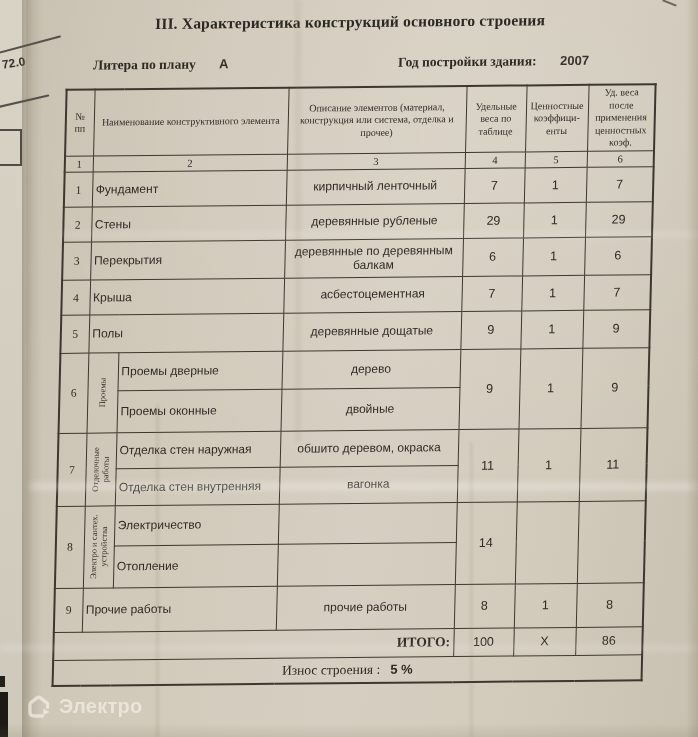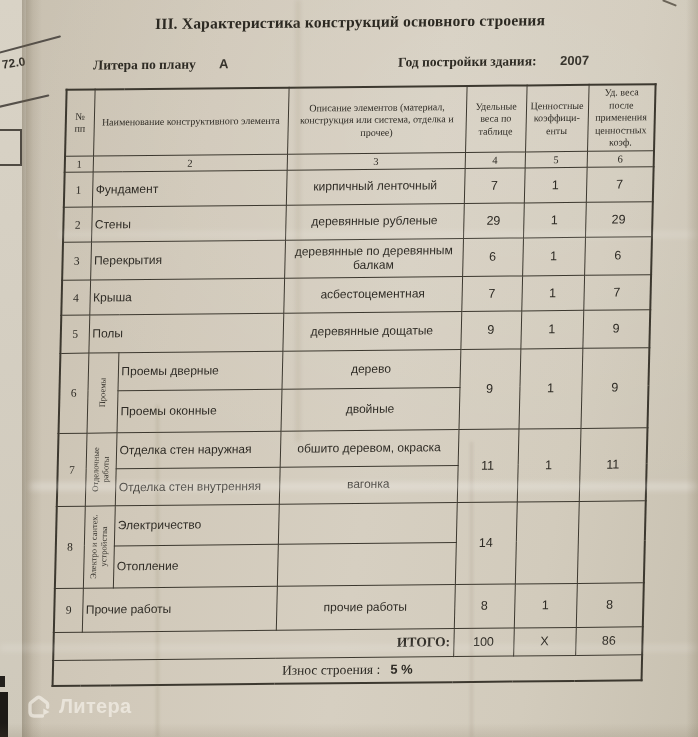--- a/index.html
+++ b/index.html
@@ -246,16 +246,16 @@
   <div class="crease h2"></div>
   <div class="crease h3"></div>
   <div class="edge-dark-r"></div>
   <div class="edge-dark-b"></div>
 
   <div class="watermark">
     <svg width="27" height="27" viewBox="0 0 27 27">
       <path d="M17.5 23 H9 Q5 23 5 19 V11.5 Q5 10.3 6.2 9.4 L12 4.8 Q13.7 3.5 15.4 4.8 L21.4 9.4 Q22.6 10.3 22.6 11.5 V14.2" fill="none" stroke="rgba(250,247,240,0.60)" stroke-width="3.4" stroke-linecap="round"></path>
       <path d="M18.3 15.6 L24.6 18.9 L18.3 22.2 Z" fill="rgba(250,247,240,0.60)"></path>
     </svg>
-    <span>Литера</span>
+    <span>Электро</span>
   </div>
 
 </div>
 
 </body></html>

